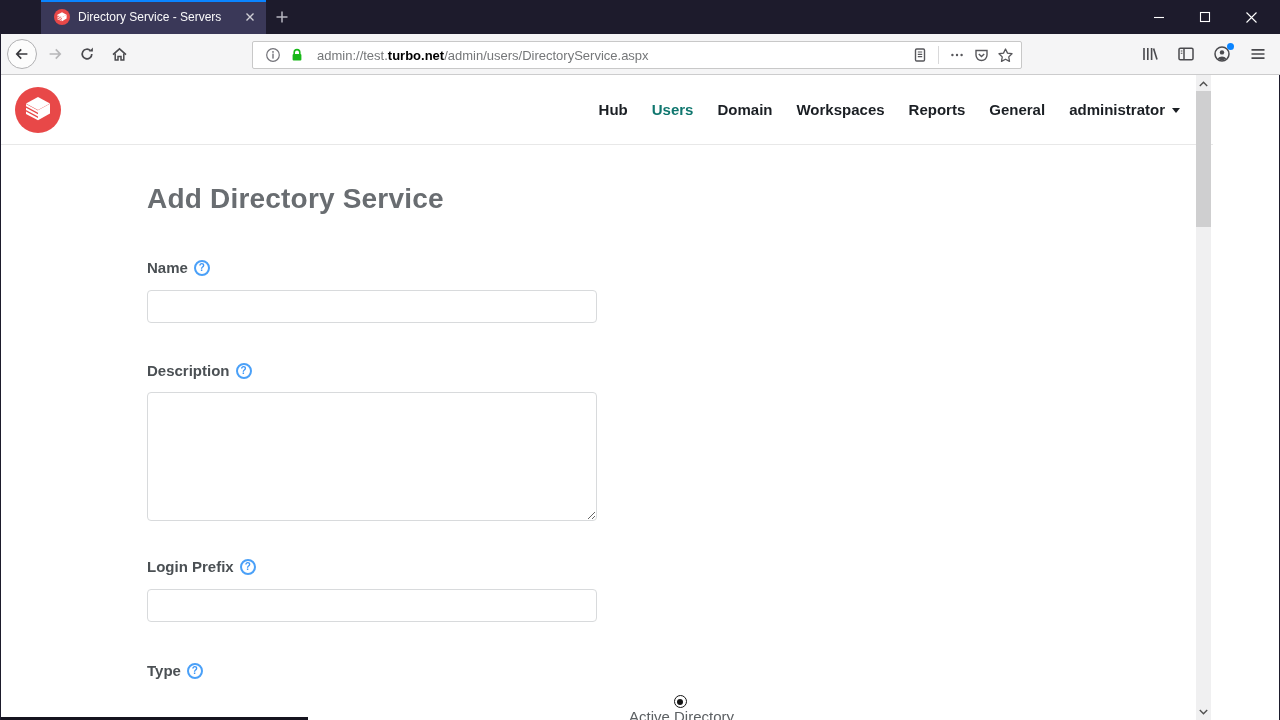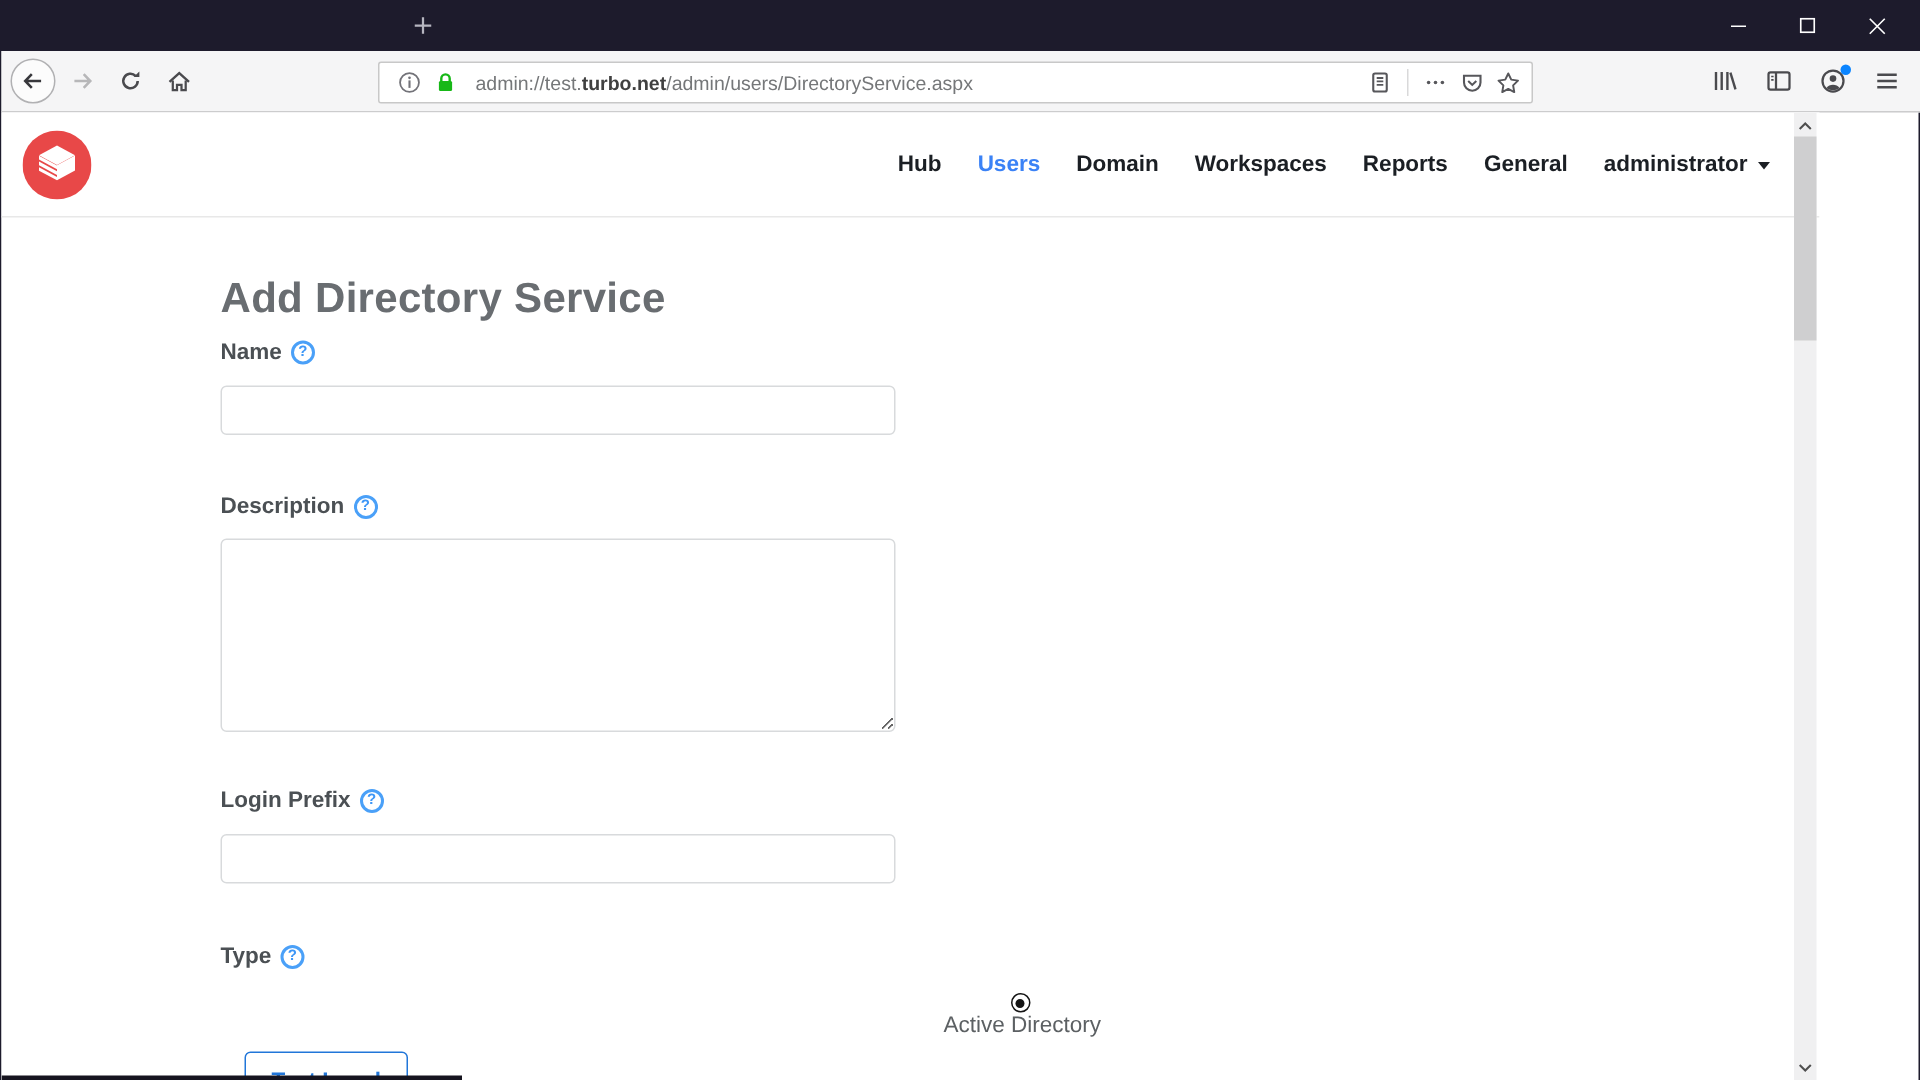--- a/index.html
+++ b/index.html
@@ -26,50 +26,50 @@
              border-bottom:1px solid #cccccd; display:flex; align-items:center; }
   .tb-btn { display:flex; align-items:center; justify-content:center; }
   .back-btn { width:30px; height:30px; border:1px solid #b1b1b3; border-radius:50%;
               background:#fcfcfc; margin-left:6px; }
   .fwd-btn, .reload-btn, .home-btn { width:28px; height:28px; margin-left:4px; }
   .urlbar { position:absolute; left:251px; top:7px; width:770px; height:28px; background:#fff;
             border:1px solid #c8c8c8; border-radius:2px; display:flex; align-items:center;
             padding:0 4px 0 8px; }
   .url-text { flex:1; font-size:13px; color:#757779; margin-left:8px; white-space:nowrap;
               overflow:hidden; }
-  .url-domain { color:#404040; font-weight:700; }
+  .url-domain { color:#000000; font-weight:700; }
   .url-sep { width:1px; height:18px; background:#d9d9da; margin:0 6px; }
   .url-icon { width:24px; height:24px; display:flex; align-items:center; justify-content:center; }
   .tb-right { position:absolute; right:10px; top:7px; display:flex; align-items:center; gap:10px; }
   .tb-right .tb-btn { width:26px; height:26px; position:relative; }
   .notif-dot { position:absolute; top:2px; right:1px; width:7px; height:7px; border-radius:50%;
                background:#0a84ff; }
 
   
   .viewport { position:absolute; top:75px; left:0; width:1212px; height:645px; background:#fff;
               overflow:hidden; }
 
   .site-header { height:70px; background:#fff; border-bottom:1px solid #e8e8e8;
                  display:flex; align-items:center; padding:0 33px 0 14px; }
   .logo { width:46px; height:46px; }
   .site-nav { margin-left:auto; display:flex; align-items:center; gap:24px; }
   .nav-item { font-size:15px; font-weight:700; color:#1b1f24; text-decoration:none; cursor:pointer; }
-  .nav-item.active { color:#3b82f6; }
+  .nav-item.active { color:#0f766e; }
   .nav-user { display:flex; align-items:center; gap:7px; }
   .caret { width:0; height:0; border-left:4px solid transparent; border-right:4px solid transparent;
            border-top:5px solid #1b1f24; margin-top:2px; }
 
   .content { padding:38px 0 0 146px; }
   .page-title { font-size:28px; font-weight:600; color:#696d71; letter-spacing:0.2px; }
 
   .field-label { display:flex; align-items:center; font-size:15px; font-weight:700; color:#4b5054; }
   .help-icon { width:16px; height:16px; border:2px solid #4aa0f8; border-radius:50%; color:#3e97f7;
                font-size:10px; font-weight:700; display:inline-flex; align-items:center;
                justify-content:center; margin-left:6px; }
-  .lbl-name { margin-top:11px;align-items:center; }
+  .lbl-name { margin-top:44px;align-items:center; }
   .text-input { display:block; width:450px; height:33px; border:1px solid #d8dadc; border-radius:4px;
                 margin-top:14px; padding:0 10px; font-size:14px; color:#333; outline:none;
                 font-family:"Liberation Sans", sans-serif; }
   .lbl-desc { margin-top:39px; }
   .textarea { display:block; width:450px; height:129px; border:1px solid #d8dadc; border-radius:4px;
               margin-top:13px; padding:8px 10px; font-size:14px; color:#333; outline:none;
               resize:both; font-family:"Liberation Sans", sans-serif; }
   .lbl-prefix { margin-top:37px; }
   .lbl-type { margin-top:40px; }
   .radio-row { display:flex; align-items:center; margin-top:16px;flex-direction:column; }
@@ -91,20 +91,37 @@
   .bottom-strip { position:absolute; left:0; bottom:0; width:307px; height:3px; background:#16141f; }
 
   .icon-svg { display:block; }
 </style>
 </head>
 <body>
 
 <div class="window">
 
   <div class="titlebar">
+    <div class="tab">
+      <div class="tab-stripe"></div>
+      <svg class="icon-svg" width="16" height="16" viewBox="0 0 16 16">
+        <circle cx="8" cy="8" r="8" fill="#e84848"></circle>
+        <path d="M8 3.2 L12.6 5.7 L8 8.2 L3.4 5.7 Z" fill="#fff"></path>
+        <path d="M12.6 5.7 V9.6 L8 12.2 V8.2 Z" fill="#fff"></path>
+        <path d="M3.4 5.8 L8 8.3 V9.3 L3.4 6.8 Z" fill="#fff"></path>
+        <path d="M3.4 7.5 L8 10 V11 L3.4 8.5 Z" fill="#fff"></path>
+        <path d="M3.4 9.2 L8 11.7 V12.2 L3.4 10.2 Z" fill="#fff"></path>
+      </svg>
+      <span class="tab-title">Directory Service - Servers</span>
+      <span class="tab-close">
+        <svg class="icon-svg" width="16" height="16" viewBox="0 0 16 16">
+          <path d="M4.5 4.5 L11.5 11.5 M11.5 4.5 L4.5 11.5" stroke="#cfcfd6" stroke-width="1.4" fill="none"></path>
+        </svg>
+      </span>
+    </div>
     <span class="newtab">
       <svg class="icon-svg" width="16" height="16" viewBox="0 0 16 16">
         <path d="M8 2.5 V13.5 M2.5 8 H13.5" stroke="#b6b6c0" stroke-width="1.5" fill="none"></path>
       </svg>
     </span>
     <div class="win-controls">
       <span class="win-btn">
         <svg class="icon-svg" width="12" height="12" viewBox="0 0 12 12">
           <path d="M1 6.5 H11" stroke="#fff" stroke-width="1.1"></path>
         </svg>

